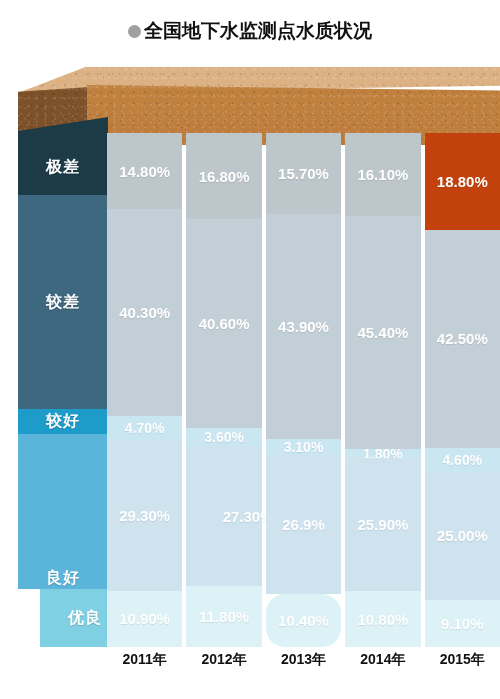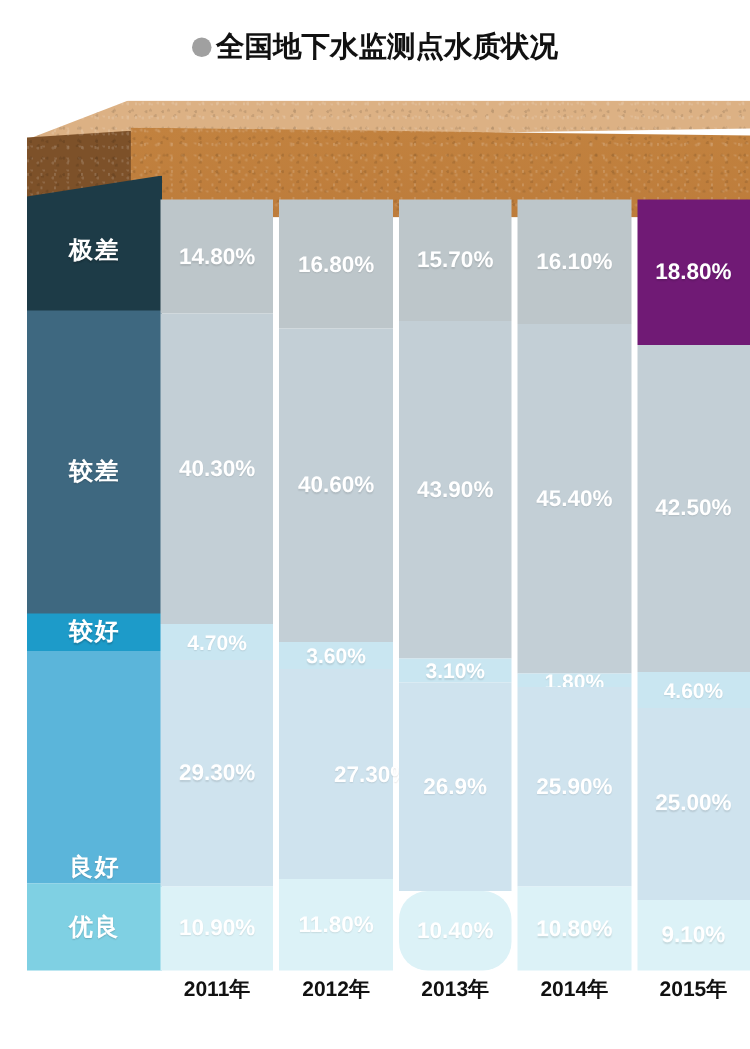--- a/index.html
+++ b/index.html
@@ -190,30 +190,30 @@
       </div>
     <div class="soil-front">
         <div class="soil-grain"></div>
       </div>
   </div>
 
   <div class="legend-stack" id="legend-stack">
       <div class="legend-cell" style="top: 0px; height: 92.44px; background: rgb(29, 59, 71); clip-path: polygon(0% 15.14%, 100% 0%, 100% 100%, 0% 100%);">
         <span class="legend-label" style="margin-top: 8px;">极差</span>
       </div>
-      <div class="legend-cell" style="top: 78.44px; height: 213.59px; background: rgb(62, 104, 128); margin-top: 12px;">
+      <div class="legend-cell" style="top: 78.44px; height: 213.59px; background: rgb(62, 104, 128);">
         <span class="legend-label">较差</span>
       </div>
       <div class="legend-cell" style="top: 292.03px; height: 24.91px; background: rgb(29, 155, 201);">
         <span class="legend-label">较好</span>
       </div>
       <div class="legend-cell" style="top: 316.94px; height: 155.29px; background: rgb(91, 181, 218); align-items: flex-end;">
         <span class="legend-label">良好</span>
       </div>
-      <div class="legend-cell" style="top: 472.23px; height: 57.77px; background: rgb(127, 208, 227);">
+      <div class="legend-cell" style="top: 472.23px; height: 57.77px; background: rgb(127, 208, 227); margin-left: 22px;">
         <span class="legend-label">优良</span>
       </div>
     </div>
 
   <div class="plot" id="plot">
       <div class="col" style="left: 0px; width: 75.4px;">
         <div class="seg" style="top: 0px; height: 76.072px; background: rgb(189, 198, 202);">
           <span class="seg-val">14.80%</span>
         </div>
         <div class="seg" style="top: 76.072px; height: 207.142px; background: rgb(195, 207, 214);">
@@ -274,21 +274,21 @@
           <span class="seg-val">1.80%</span>
         </div>
         <div class="seg" style="top: 325.362px; height: 133.126px; background: rgb(207, 227, 238);">
           <span class="seg-val">25.90%</span>
         </div>
         <div class="seg" style="top: 458.488px; height: 55.512px; background: rgb(220, 242, 247);">
           <span class="seg-val">10.80%</span>
         </div>
       </div>
       <div class="col" style="left: 317.6px; width: 75.4px;">
-        <div class="seg" style="top: 0px; height: 96.632px; background: #701a75;">
+        <div class="seg" style="top: 0px; height: 96.632px; background: #c2410c;">
           <span class="seg-val">18.80%</span>
         </div>
         <div class="seg" style="top: 96.632px; height: 218.45px; background: rgb(195, 207, 214);">
           <span class="seg-val">42.50%</span>
         </div>
         <div class="seg thin" style="top: 315.082px; height: 23.644px; background: rgb(201, 230, 241);">
           <span class="seg-val">4.60%</span>
         </div>
         <div class="seg" style="top: 338.726px; height: 128.5px; background: rgb(207, 227, 238);">
           <span class="seg-val">25.00%</span>

